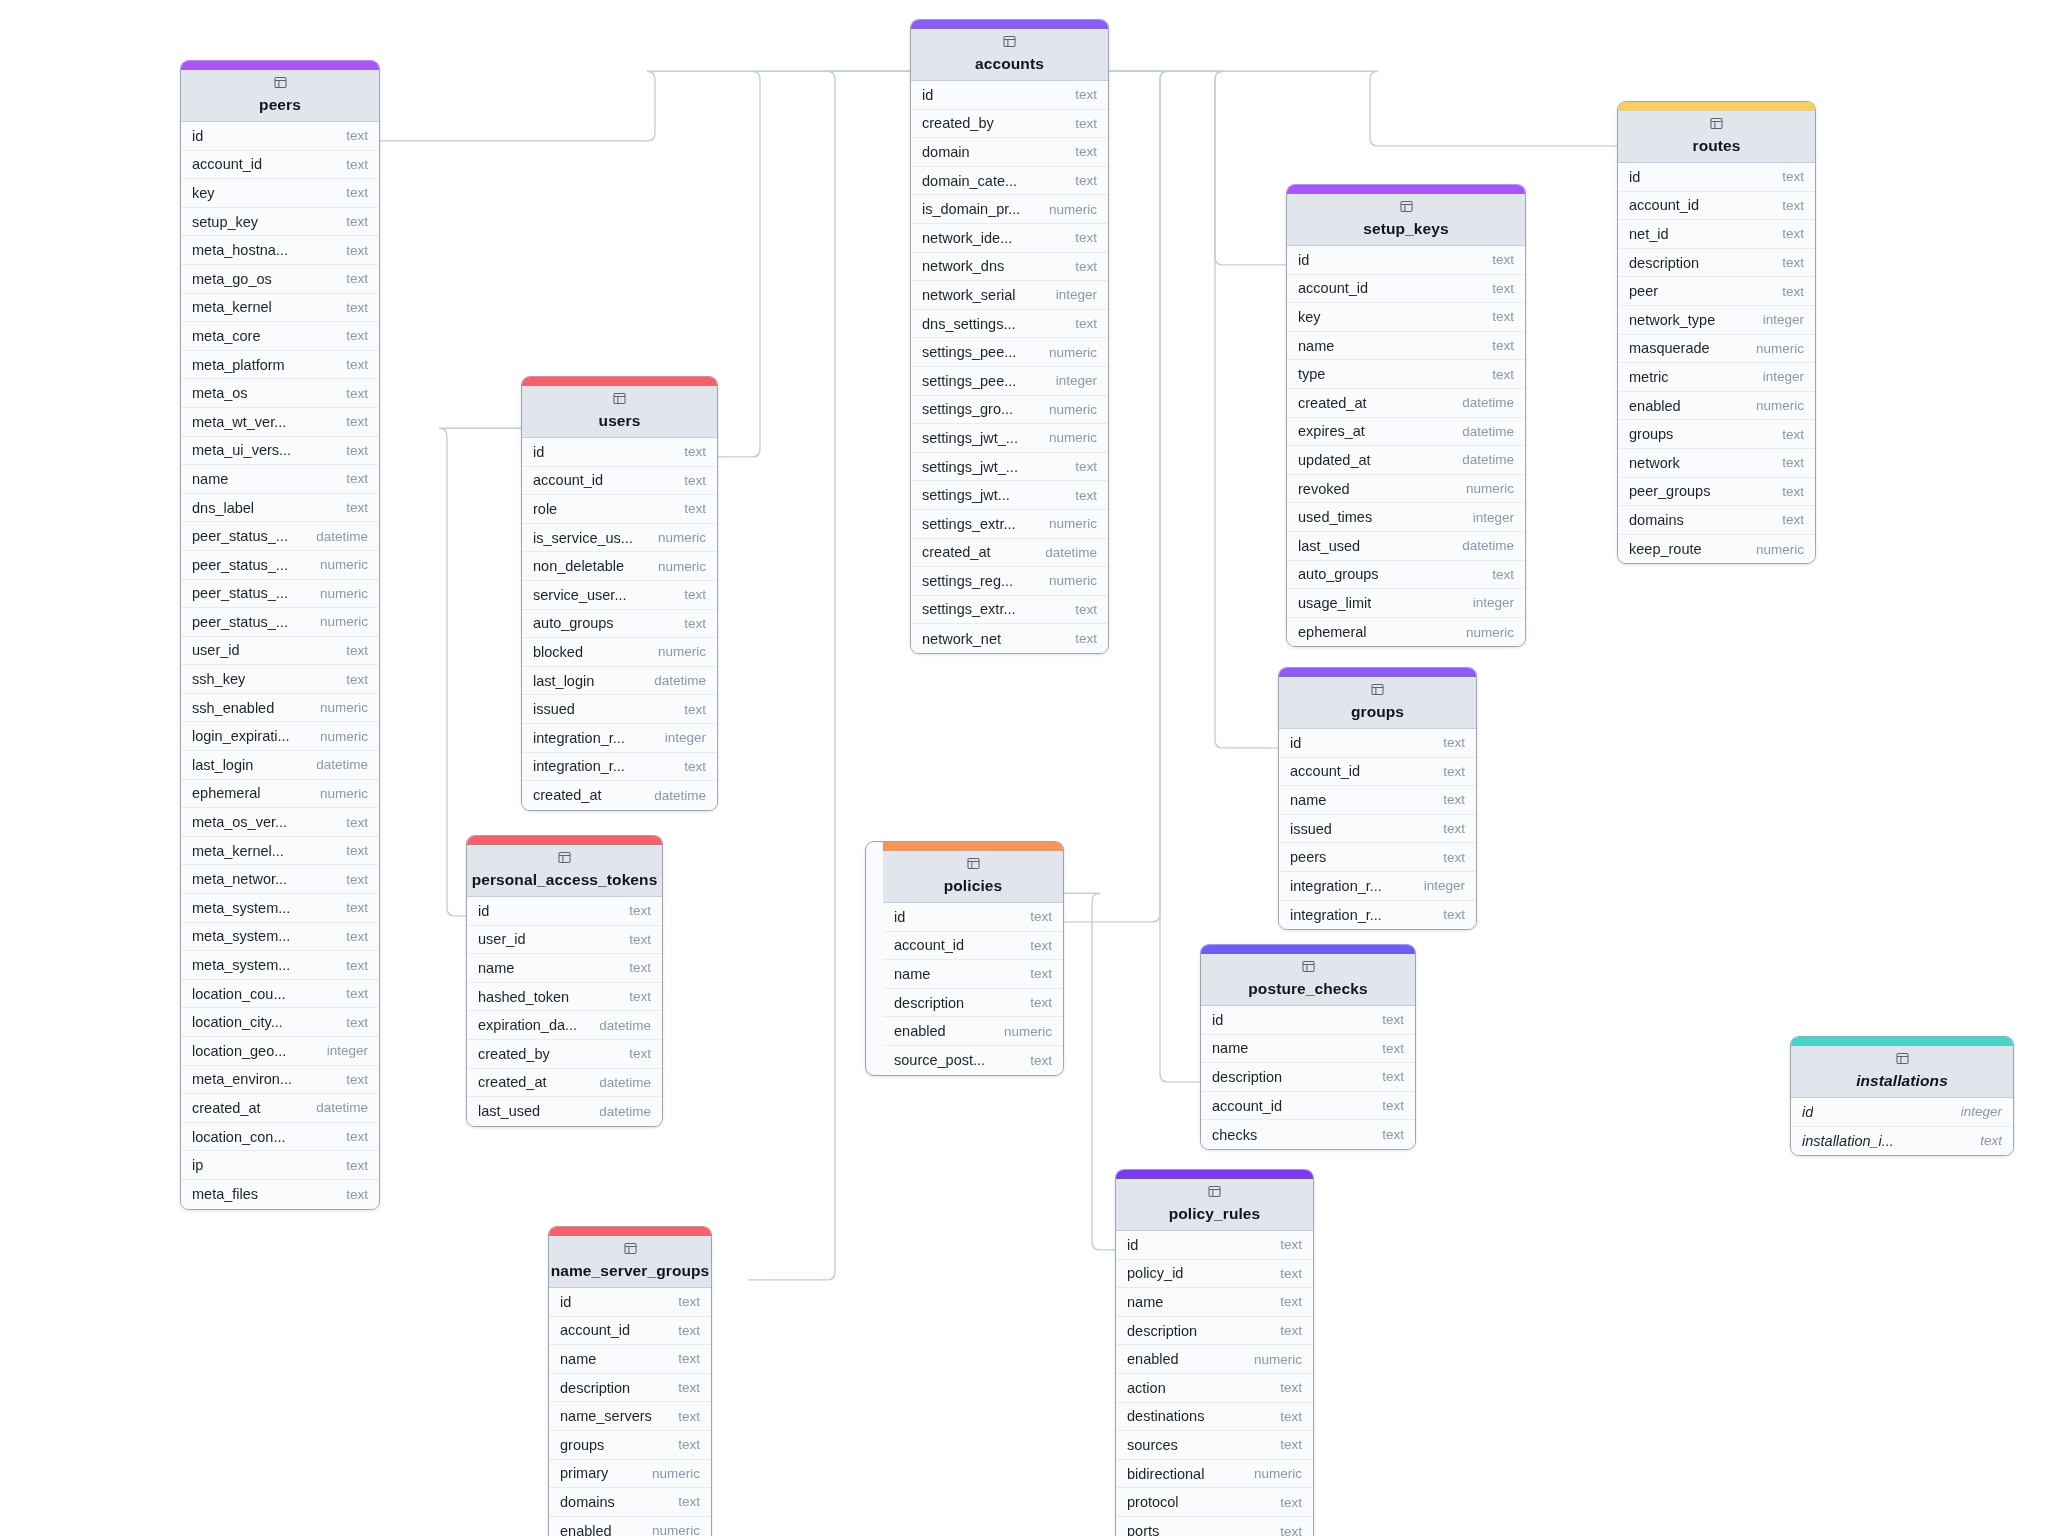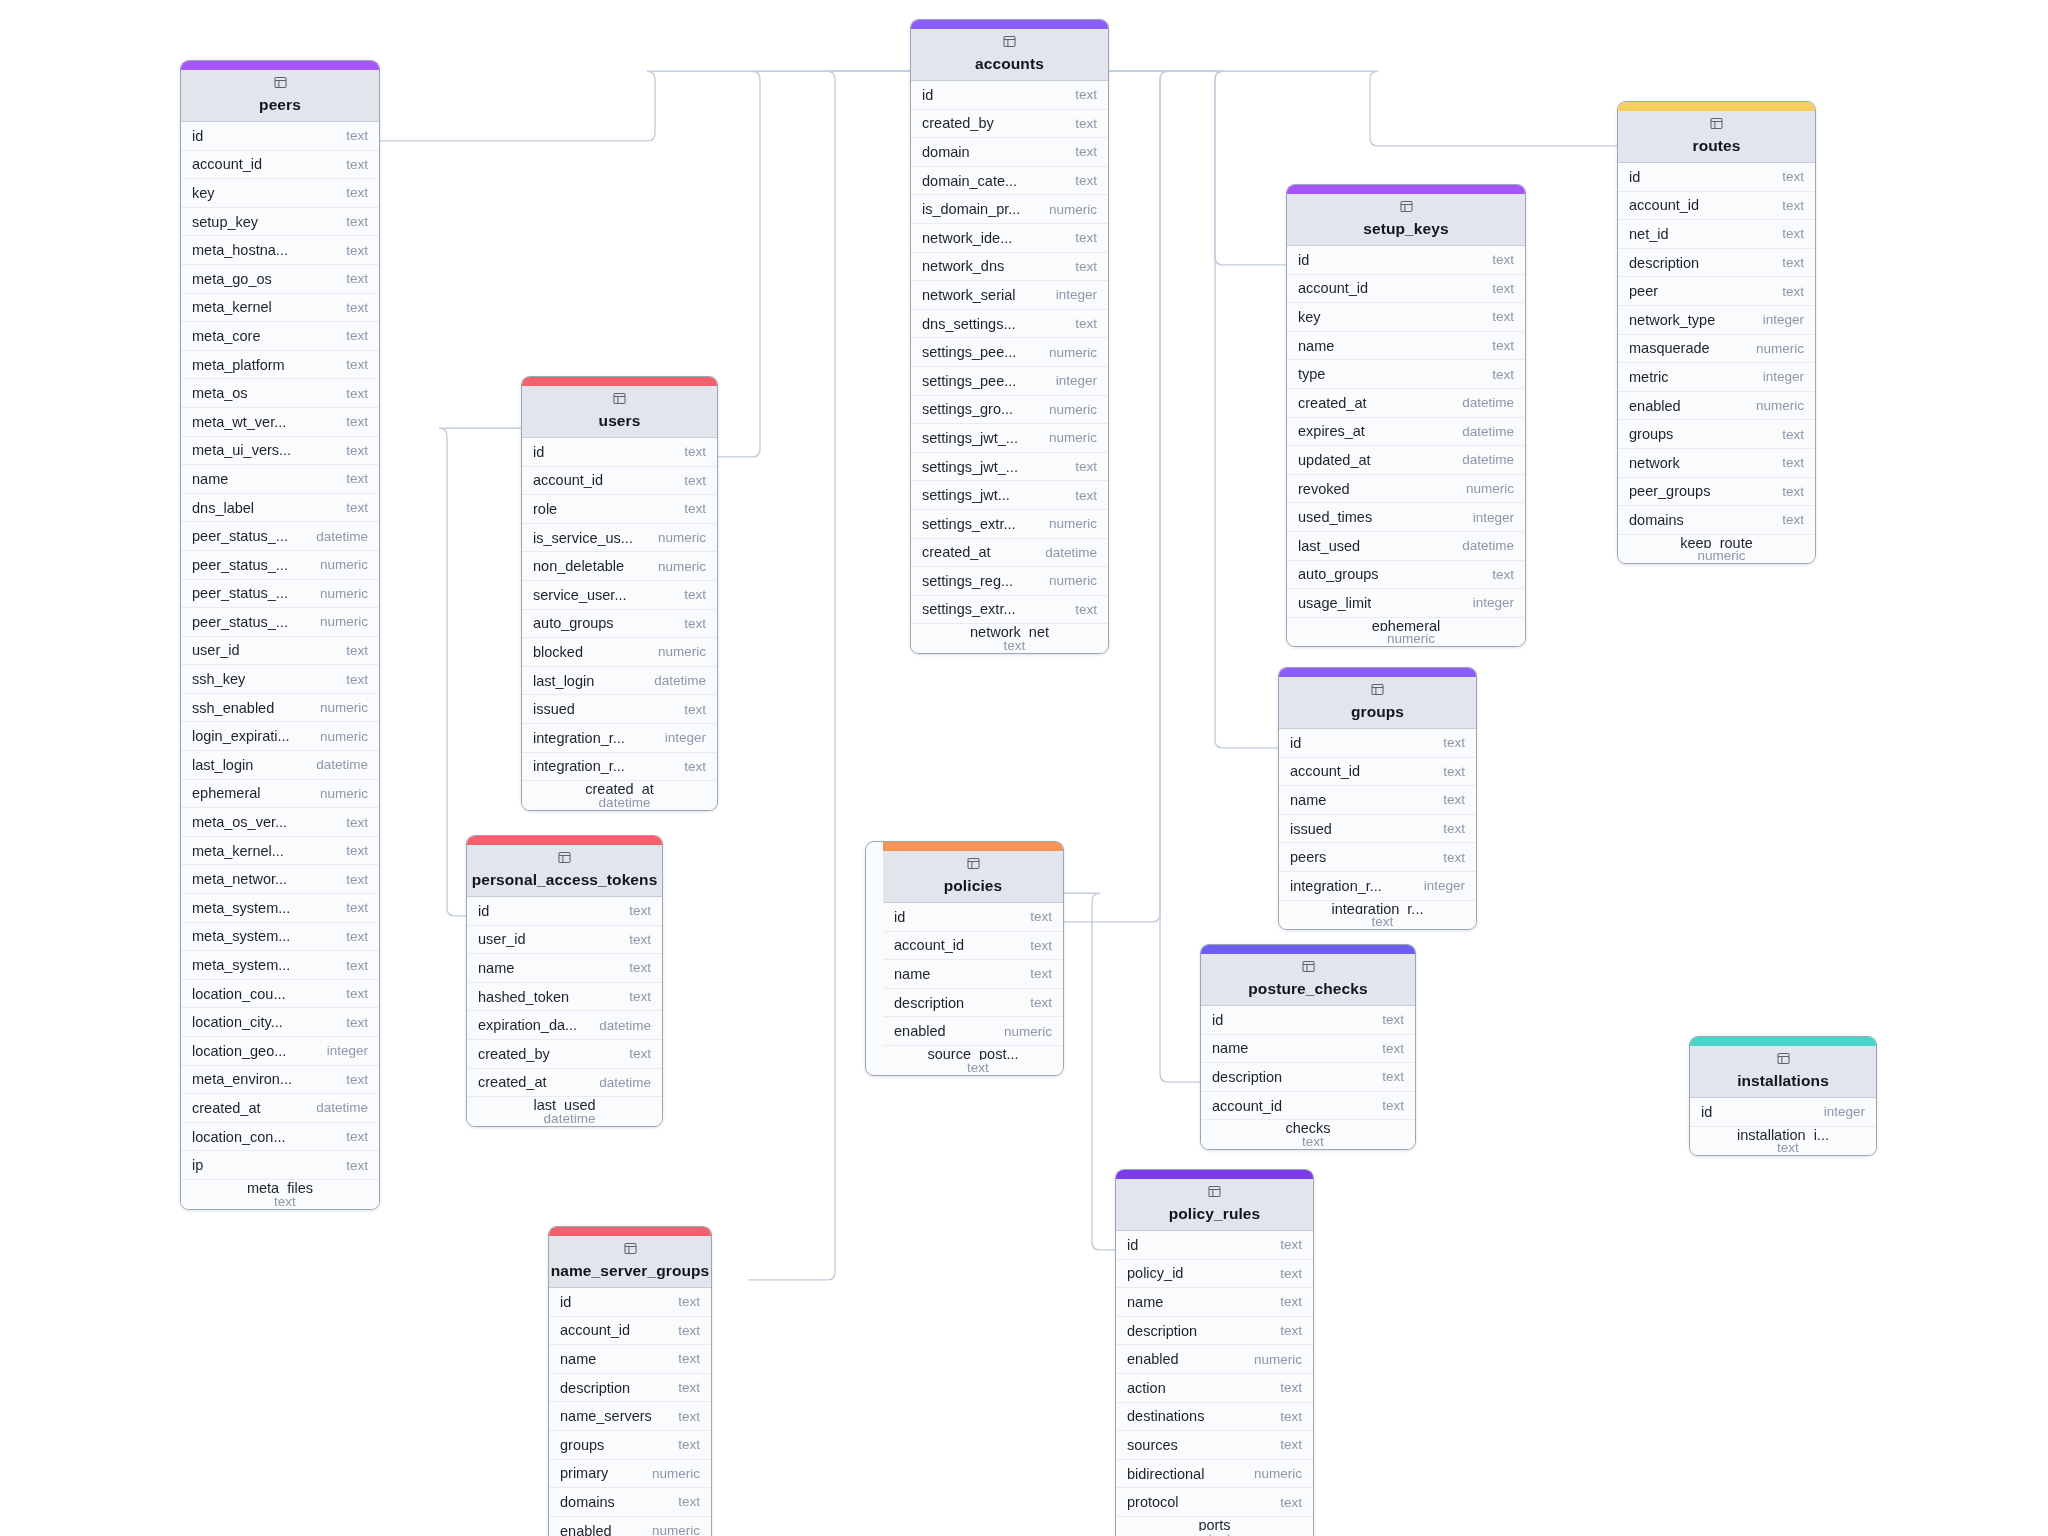--- a/index.html
+++ b/index.html
@@ -66,21 +66,20 @@
     align-items: center;
     justify-content: space-between;
     padding: 0 11px;
     height: 28.6px;
     background: #fafbfc;
     border-bottom: 1px solid #e8ebf0;
     box-sizing: border-box;
   }
   .field-row:last-child {
     border-bottom: none;
-    flex-direction: column;
   }
   .field-name {
     font-size: 14.5px;
     color: #1d222b;
     white-space: nowrap;
     overflow: hidden;
   }
   .field-type {
     font-size: 13.5px;
     color: #8d97a8;
@@ -696,21 +695,21 @@
       </div>
       <div class="field-row">
         <span class="field-name">account_id</span>
         <span class="field-type">text</span>
       </div>
       <div class="field-row">
         <span class="field-name">checks</span>
         <span class="field-type">text</span>
       </div>
     </div>
-    <div class="table-node" style="left: 1689px; top: 1036px; width: 188px;">
+    <div class="table-node" style="left: 1790px; top: 1036px; width: 224px; font-style: italic;">
       <div class="accent-bar" style="background: rgb(74, 212, 200);"></div>
       <div class="node-header">
         <svg viewBox="0 0 16 16" class="table-icon">
           <rect x="1.2" y="1.8" width="13.6" height="12.4" rx="1.6" fill="none" stroke="#5b6372" stroke-width="1.3"></rect>
           <line x1="1.2" y1="5.6" x2="14.8" y2="5.6" stroke="#5b6372" stroke-width="1.3"></line>
           <line x1="6.0" y1="5.6" x2="6.0" y2="14.2" stroke="#5b6372" stroke-width="1.3"></line>
         </svg>
         <span class="node-title">installations</span>
       </div>
       <div class="field-row">

